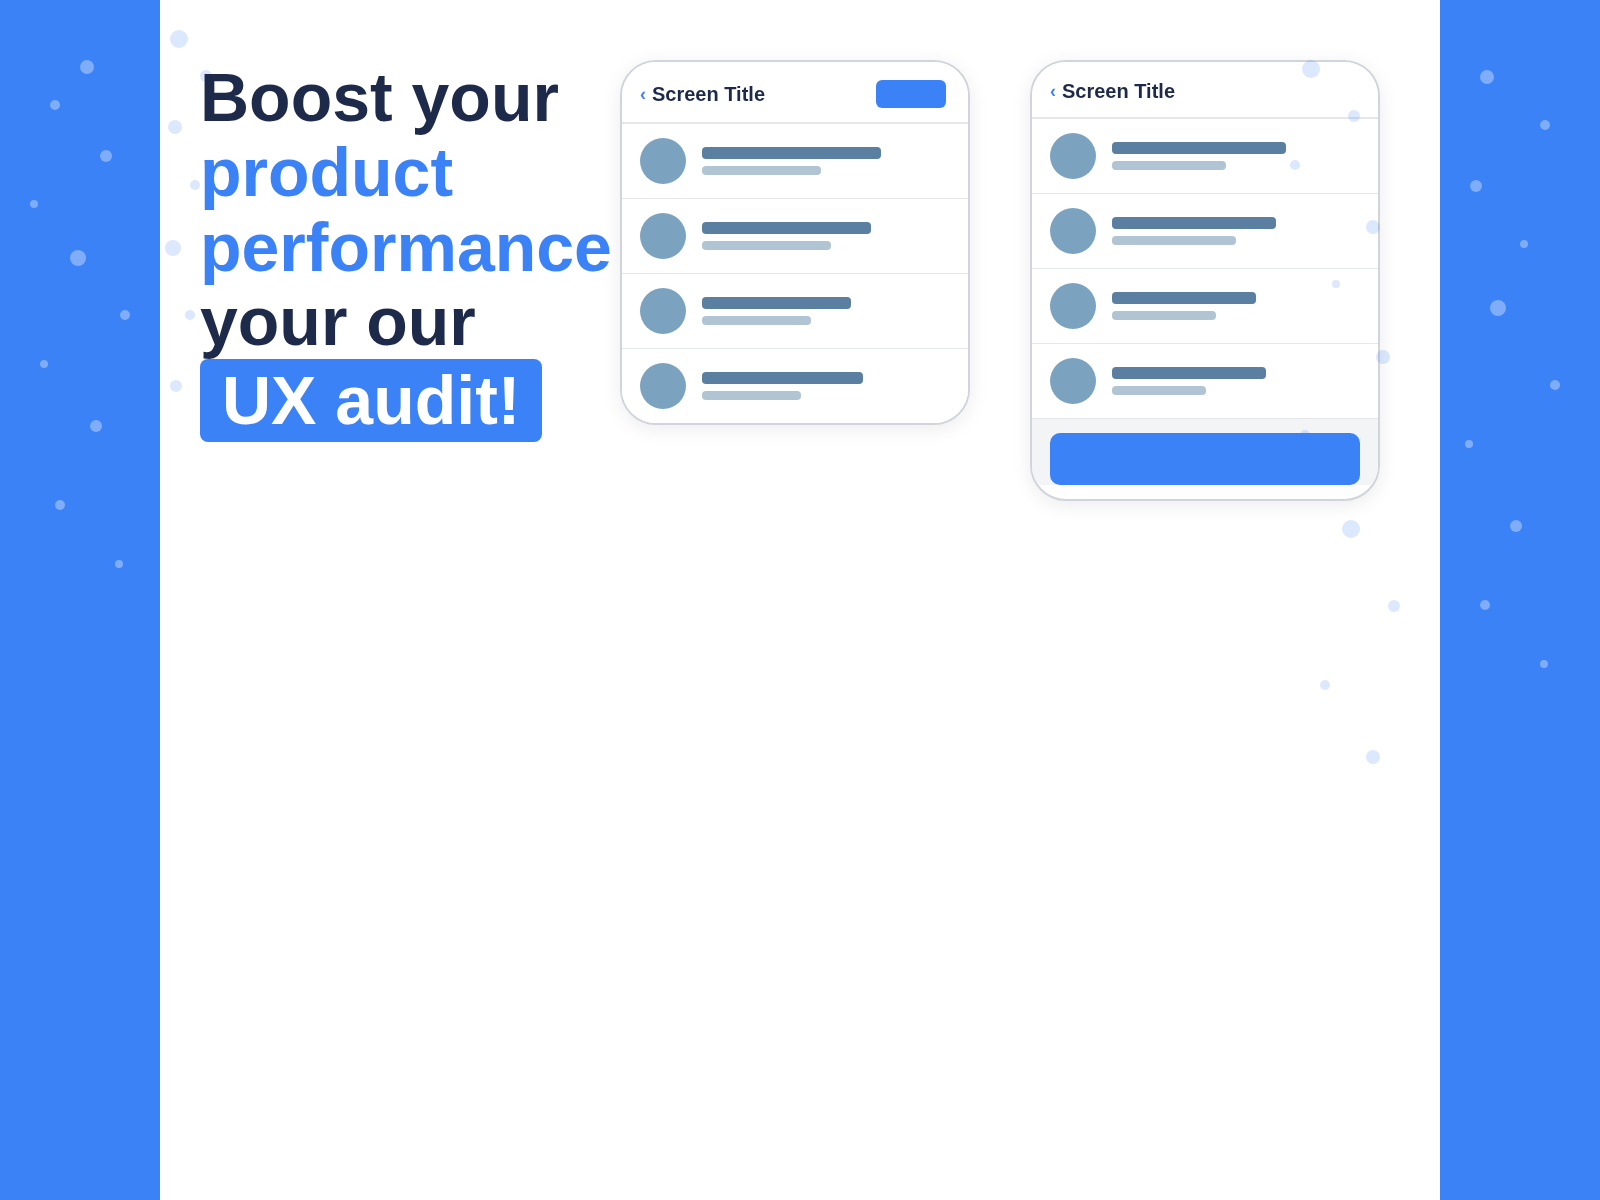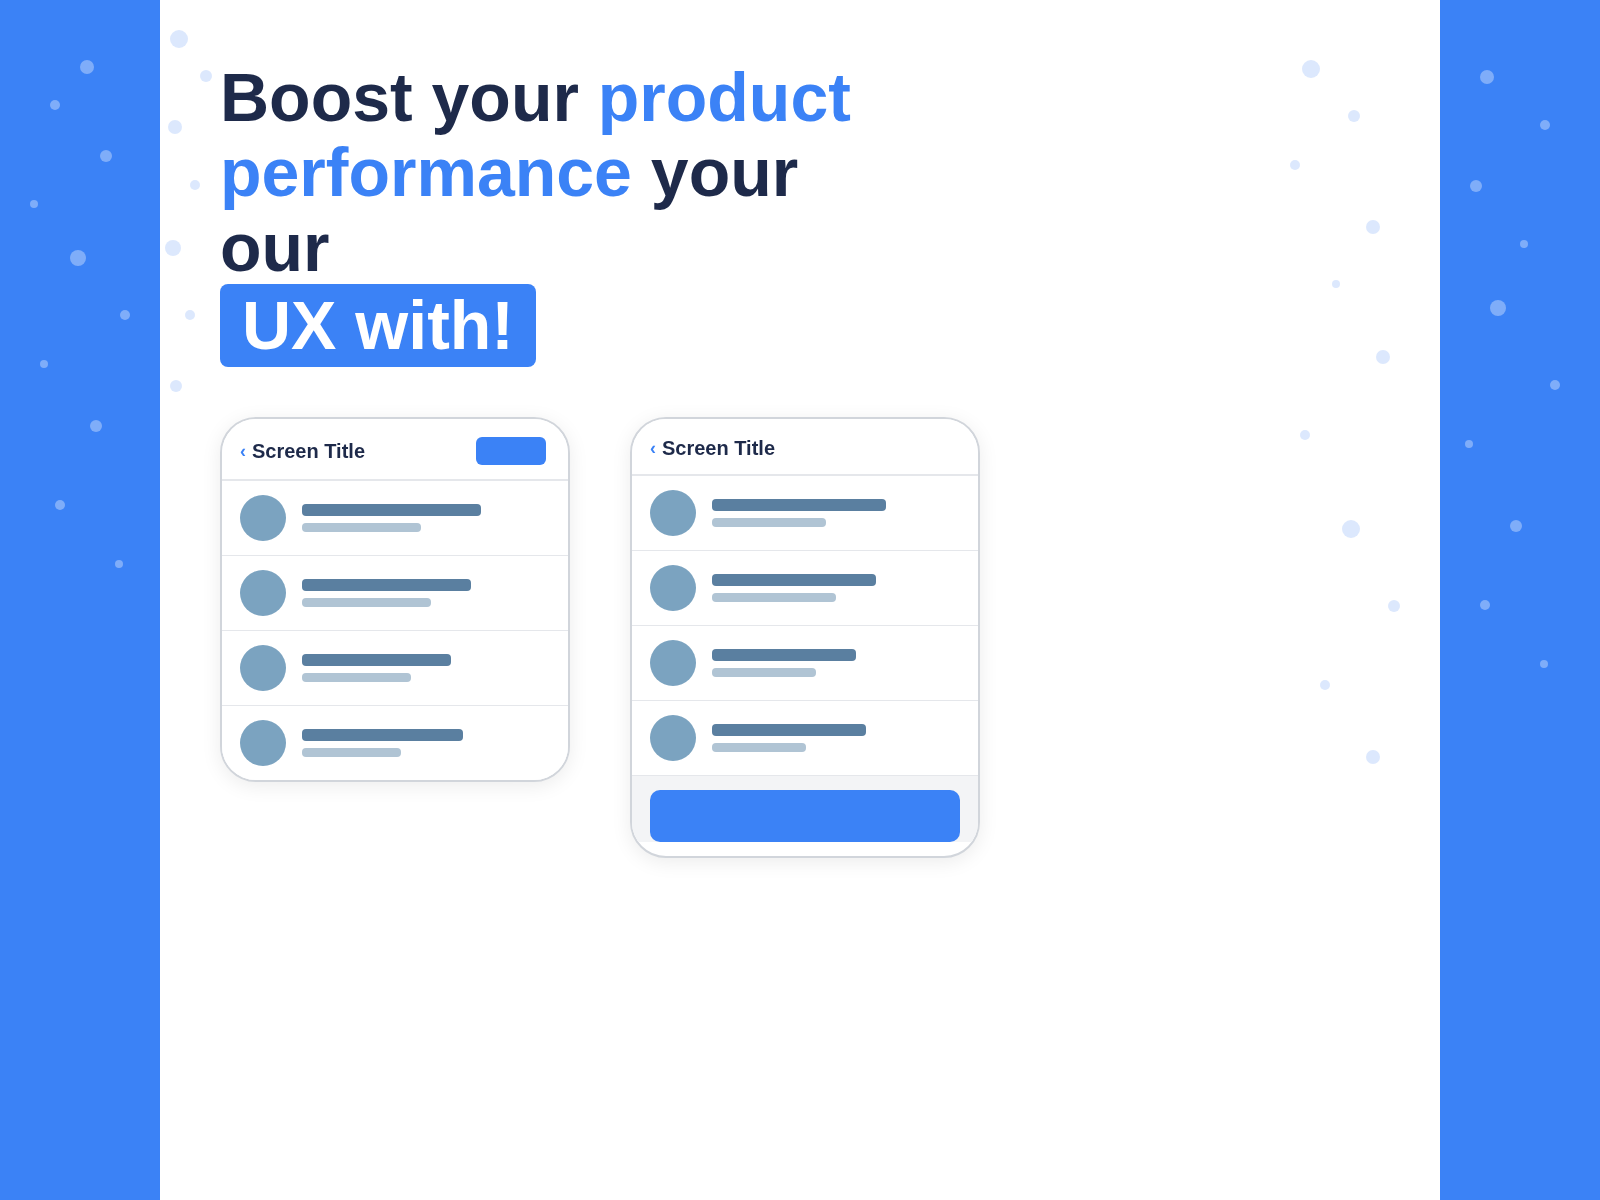--- a/index.html
+++ b/index.html
@@ -33,22 +33,22 @@
       background: #3b82f6;
       flex-shrink: 0;
       position: relative;
       overflow: hidden;
     }
 
     .main-content {
       flex: 1;
       background: #ffffff;
       display: flex;
-      flex-direction: column;
-      padding: 60px 60px 0 60px;
+      flex-direction: row;
+      padding: 60px 60px 0 40px;
       position: relative;
       overflow: hidden;
     }
 
     
     .dot {
       position: absolute;
       border-radius: 50%;
       background: rgba(255,255,255,0.35);
     }
@@ -253,21 +253,21 @@
     <div class="dot-main" style="width:14px;height:14px;top:350px;right:50px;"></div>
     <div class="dot-main" style="width:10px;height:10px;top:430px;right:130px;"></div>
     <div class="dot-main" style="width:18px;height:18px;top:520px;right:80px;"></div>
     <div class="dot-main" style="width:12px;height:12px;top:600px;right:40px;"></div>
     <div class="dot-main" style="width:10px;height:10px;top:680px;right:110px;"></div>
     <div class="dot-main" style="width:14px;height:14px;top:750px;right:60px;"></div>
 
     <div class="heading-section">
       <h1 class="headline">
         <span>Boost your </span><span class="highlight">product<br>performance</span><span> your our</span><br>
-        <span class="badge">UX with!</span>
+        <span class="badge">UX audit!</span>
       </h1>
     </div>
 
     <div class="phones-section">
 
       <div class="phone-mockup">
         <div class="phone-header">
           <div class="phone-header-left">
             <span class="back-arrow">‹</span>
             <span class="phone-title">Screen Title</span>

